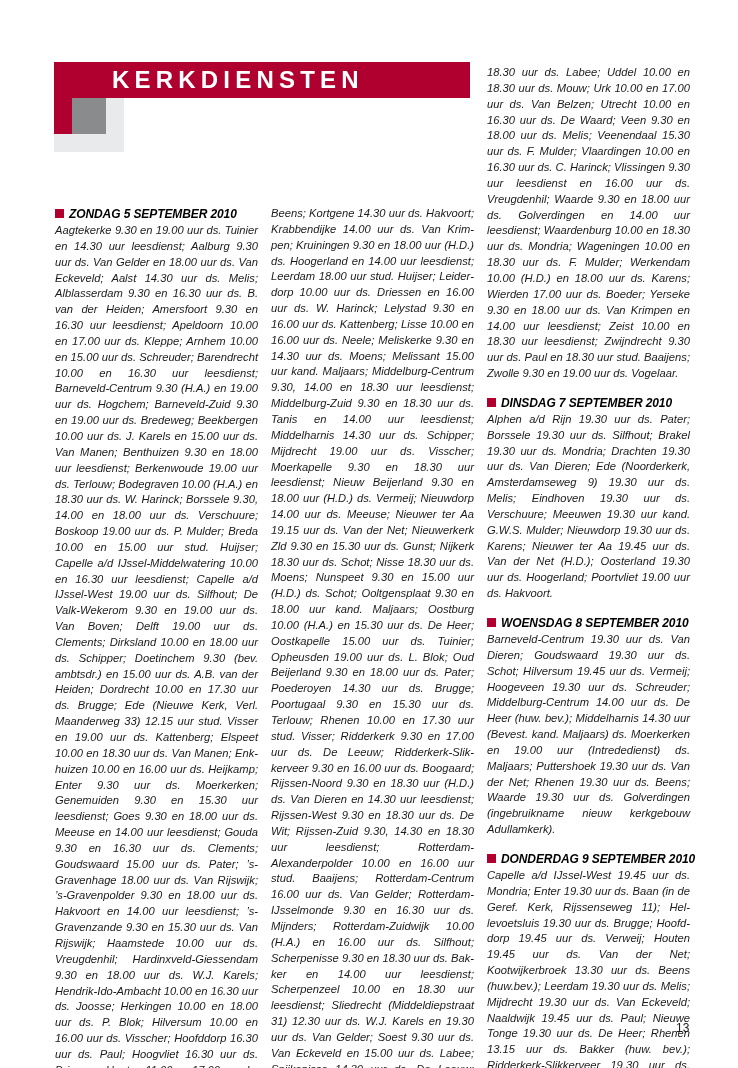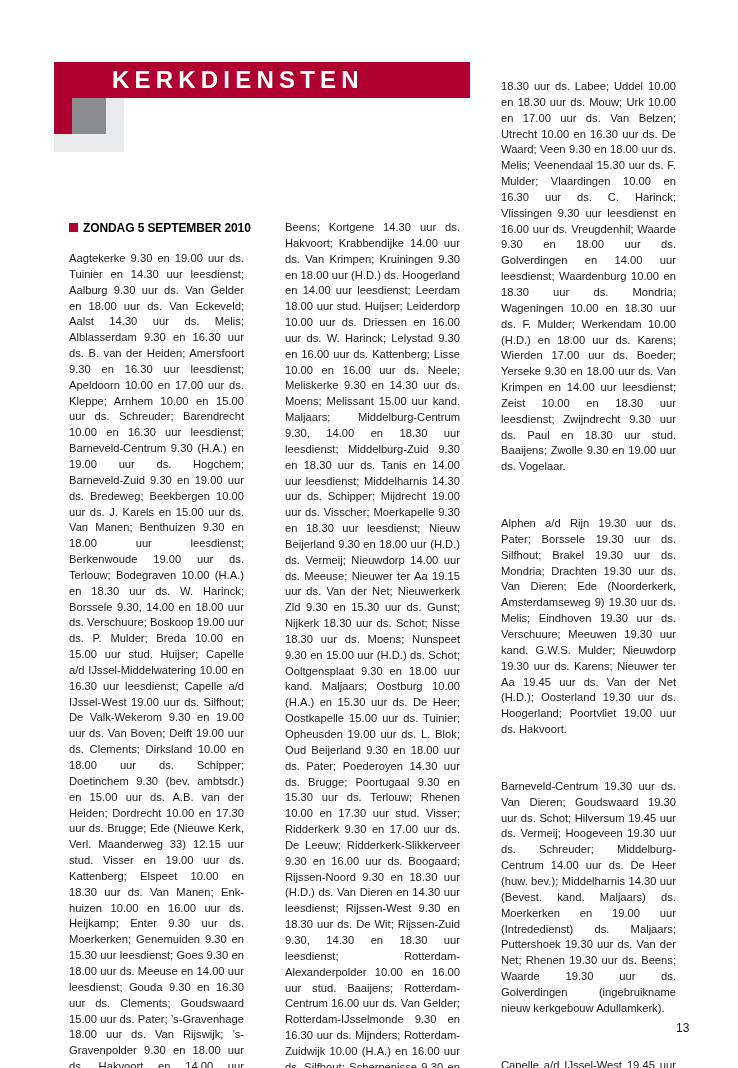--- a/index.html
+++ b/index.html
@@ -6,21 +6,21 @@
   body { width: 738px; height: 1068px; position: relative; overflow: hidden;
          font-family: "Liberation Sans", "DejaVu Sans", sans-serif; color: #1a1a1a; }
   .hdr-red-bar { position: absolute; left: 54px; top: 62px; width: 416px; height: 36px; background: #b0002f; }
   .hdr-red-left { position: absolute; left: 54px; top: 98px; width: 18px; height: 36px; background: #b0002f; }
   .hdr-light { position: absolute; left: 54px; top: 98px; width: 70px; height: 54px; background: #e9eaeb; }
   .hdr-gray { position: absolute; left: 72px; top: 98px; width: 34px; height: 36px; background: #8a8b8d; }
   .hdr-title { position: absolute; left: 112px; top: 66px; height: 28px; line-height: 28px;
                color: #ffffff; font-weight: bold; font-size: 24px; letter-spacing: 5.2px; }
   .col { position: absolute; width: 205px; font-size: 11.2px; line-height: 15.85px;
          text-align: justify; hyphens: manual; }
-  .col p { margin: 15px; }
+  .col p { margin: 1px; font-style: italic; }
   #col1 { left: 54px; top: 205px; }
   #col2 { left: 270px; top: 205px; }
   #col3 { left: 486px; top: 64px; }
   .day-head { color: #000000; font-weight: bold; font-size: 12px; line-height: 16px;
               margin: 0; white-space: nowrap; letter-spacing: -0.1px; }
   .day-head .sq { display: inline-block; width: 9px; height: 9px; background: #b0002f;
                   margin-right: 5px; vertical-align: 0px; }
   .gap { height: 11px; }
   .page-num { position: absolute; left: 676px; top: 1021px; font-size: 12px; color: #1a1a1a; }
 </style>
@@ -40,20 +40,23 @@
   <p>Aagtekerke 9.30 en 19.00 uur ds. Tuinier en 14.30 uur leesdienst; Aalburg 9.30 uur ds. Van Gelder en 18.00 uur ds. Van Eckeveld; Aalst 14.30 uur ds. Melis; Alblasserdam 9.30 en 16.30 uur ds. B. van der Heiden; Amersfoort 9.30 en 16.30 uur leesdienst; Apeldoorn 10.00 en 17.00 uur ds. Kleppe; Arnhem 10.00 en 15.00 uur ds. Schreu­der; Barendrecht 10.00 en 16.30 uur lees­dienst; Barneveld-Centrum 9.30 (H.A.) en 19.00 uur ds. Hogchem; Barneveld-Zuid 9.30 en 19.00 uur ds. Bredeweg; Beek­bergen 10.00 uur ds. J. Karels en 15.00 uur ds. Van Manen; Benthuizen 9.30 en 18.00 uur leesdienst; Berkenwoude 19.00 uur ds. Terlouw; Bodegraven 10.00 (H.A.) en 18.30 uur ds. W. Harinck; Borssele 9.30, 14.00 en 18.00 uur ds. Verschuure; Boskoop 19.00 uur ds. P. Mulder; Breda 10.00 en 15.00 uur stud. Huijser; Capelle a/d IJssel-Middelwatering 10.00 en 16.30 uur leesdienst; Capelle a/d IJssel-West 19.00 uur ds. Silfhout; De Valk-Wekerom 9.30 en 19.00 uur ds. Van Boven; Delft 19.00 uur ds. Clements; Dirksland 10.00 en 18.00 uur ds. Schipper; Doetinchem 9.30 (bev. ambtsdr.) en 15.00 uur ds. A.B. van der Heiden; Dordrecht 10.00 en 17.30 uur ds. Brugge; Ede (Nieuwe Kerk, Verl. Maanderweg 33) 12.15 uur stud. Vis­ser en 19.00 uur ds. Kattenberg; Elspeet 10.00 en 18.30 uur ds. Van Manen; Enk­huizen 10.00 en 16.00 uur ds. Heijkamp; Enter 9.30 uur ds. Moerkerken; Genemui­den 9.30 en 15.30 uur leesdienst; Goes 9.30 en 18.00 uur ds. Meeuse en 14.00 uur leesdienst; Gouda 9.30 en 16.30 uur ds. Clements; Goudswaard 15.00 uur ds. Pater; ’s-Gravenhage 18.00 uur ds. Van Rijswijk; ’s-Gravenpolder 9.30 en 18.00 uur ds. Hakvoort en 14.00 uur leesdienst; ’s-Gravenzande 9.30 en 15.30 uur ds. Van Rijswijk; Haamstede 10.00 uur ds. Vreug­denhil; Hardinxveld-Giessendam 9.30 en 18.00 uur ds. W.J. Karels; Hendrik-Ido-Ambacht 10.00 en 16.30 uur ds. Joosse; Herkingen 10.00 en 18.00 uur ds. P. Blok; Hilversum 10.00 en 16.00 uur ds. Visscher; Hoofddorp 16.30 uur ds. Paul; Hoogvliet 16.30 uur ds. Driessen; Houten 11.00 en 17.00 uur ds. Van der Net; Kamperland 15.30 uur ds. Baan; Kapelle-Biezelinge 9.30, 14.00 en 18.00 uur leesdienst; Klaaswaal 9.30 en 18.00 uur ds. Van Aalst; Kootwijkerbroek 10.00 en 19.00 uur ds.</p>
 </div>
 
 <div class="col" id="col2">
   <p>Beens; Kortgene 14.30 uur ds. Hakvoort; Krabbendijke 14.00 uur ds. Van Krim­pen; Kruiningen 9.30 en 18.00 uur (H.D.) ds. Hoogerland en 14.00 uur leesdienst; Leerdam 18.00 uur stud. Huijser; Leider­dorp 10.00 uur ds. Driessen en 16.00 uur ds. W. Harinck; Lelystad 9.30 en 16.00 uur ds. Kattenberg; Lisse 10.00 en 16.00 uur ds. Neele; Meliskerke 9.30 en 14.30 uur ds. Moens; Melissant 15.00 uur kand. Maljaars; Middelburg-Centrum 9.30, 14.00 en 18.30 uur leesdienst; Middel­burg-Zuid 9.30 en 18.30 uur ds. Tanis en 14.00 uur leesdienst; Middelharnis 14.30 uur ds. Schipper; Mijdrecht 19.00 uur ds. Visscher; Moerkapelle 9.30 en 18.30 uur leesdienst; Nieuw Beijerland 9.30 en 18.00 uur (H.D.) ds. Vermeij; Nieuwdorp 14.00 uur ds. Meeuse; Nieuwer ter Aa 19.15 uur ds. Van der Net; Nieuwerkerk Zld 9.30 en 15.30 uur ds. Gunst; Nijkerk 18.30 uur ds. Schot; Nisse 18.30 uur ds. Moens; Nunspeet 9.30 en 15.00 uur (H.D.) ds. Schot; Ooltgensplaat 9.30 en 18.00 uur kand. Maljaars; Oostburg 10.00 (H.A.) en 15.30 uur ds. De Heer; Oostka­pelle 15.00 uur ds. Tuinier; Opheusden 19.00 uur ds. L. Blok; Oud Beijerland 9.30 en 18.00 uur ds. Pater; Poederoyen 14.30 uur ds. Brugge; Poortugaal 9.30 en 15.30 uur ds. Terlouw; Rhenen 10.00 en 17.30 uur stud. Visser; Ridderkerk 9.30 en 17.00 uur ds. De Leeuw; Ridderkerk-Slik­kerveer 9.30 en 16.00 uur ds. Boogaard; Rijssen-Noord 9.30 en 18.30 uur (H.D.) ds. Van Dieren en 14.30 uur leesdienst; Rijssen-West 9.30 en 18.30 uur ds. De Wit; Rijssen-Zuid 9.30, 14.30 en 18.30 uur leesdienst; Rotterdam-Alexanderpolder 10.00 en 16.00 uur stud. Baaijens; Rotter­dam-Centrum 16.00 uur ds. Van Gelder; Rotterdam-IJsselmonde 9.30 en 16.30 uur ds. Mijnders; Rotterdam-Zuidwijk 10.00 (H.A.) en 16.00 uur ds. Silfhout; Scherpenisse 9.30 en 18.30 uur ds. Bak­ker en 14.00 uur leesdienst; Scherpenzeel 10.00 en 18.30 uur leesdienst; Sliedrecht (Middeldiepstraat 31) 12.30 uur ds. W.J. Karels en 19.30 uur ds. Van Gelder; Soest 9.30 uur ds. Van Eckeveld en 15.00 uur ds. Labee; Spijkenisse 14.30 uur ds. De Leeuw; Sprang-Capelle 14.30 uur ds. Ka­rens; Stad aan ’t Haringvliet 14.30 uur ds. Bakker; Terneuzen 18.00 uur ds. De Heer; Terwolde-De Vecht 9.30 en 14.30 uur ds. Boeder; Tricht-Geldermalsen 10.00 en</p>
 </div>
 
 <div class="col" id="col3">
   <p>18.30 uur ds. Labee; Uddel 10.00 en 18.30 uur ds. Mouw; Urk 10.00 en 17.00 uur ds. Van Belzen; Utrecht 10.00 en 16.30 uur ds. De Waard; Veen 9.30 en 18.00 uur ds. Melis; Veenendaal 15.30 uur ds. F. Mul­der; Vlaardingen 10.00 en 16.30 uur ds. C. Harinck; Vlissingen 9.30 uur leesdienst en 16.00 uur ds. Vreugdenhil; Waarde 9.30 en 18.00 uur ds. Golverdingen en 14.00 uur leesdienst; Waardenburg 10.00 en 18.30 uur ds. Mondria; Wageningen 10.00 en 18.30 uur ds. F. Mulder; Werken­dam 10.00 (H.D.) en 18.00 uur ds. Karens; Wierden 17.00 uur ds. Boeder; Yerseke 9.30 en 18.00 uur ds. Van Krimpen en 14.00 uur leesdienst; Zeist 10.00 en 18.30 uur leesdienst; Zwijndrecht 9.30 uur ds. Paul en 18.30 uur stud. Baaijens; Zwolle 9.30 en 19.00 uur ds. Vogelaar.</p>
   <div class="gap"></div>
+  <p class="day-head"><span class="sq"></span><span>DINSDAG 7 SEPTEMBER 2010</span></p>
   <p>Alphen a/d Rijn 19.30 uur ds. Pater; Bors­sele 19.30 uur ds. Silfhout; Brakel 19.30 uur ds. Mondria; Drachten 19.30 uur ds. Van Dieren; Ede (Noorderkerk, Amster­damseweg 9) 19.30 uur ds. Melis; Eindho­ven 19.30 uur ds. Verschuure; Meeuwen 19.30 uur kand. G.W.S. Mulder; Nieuw­dorp 19.30 uur ds. Karens; Nieuwer ter Aa 19.45 uur ds. Van der Net (H.D.); Ooster­land 19.30 uur ds. Hoogerland; Poortvliet 19.00 uur ds. Hakvoort.</p>
   <div class="gap"></div>
+  <p class="day-head"><span class="sq"></span><span>WOENSDAG 8 SEPTEMBER 2010</span></p>
   <p>Barneveld-Centrum 19.30 uur ds. Van Die­ren; Goudswaard 19.30 uur ds. Schot; Hil­versum 19.45 uur ds. Vermeij; Hoogeveen 19.30 uur ds. Schreuder; Middelburg-Centrum 14.00 uur ds. De Heer (huw. bev.); Middelharnis 14.30 uur (Bevest. kand. Maljaars) ds. Moerkerken en 19.00 uur (Intrededienst) ds. Maljaars; Putters­hoek 19.30 uur ds. Van der Net; Rhenen 19.30 uur ds. Beens; Waarde 19.30 uur ds. Golverdingen (ingebruikname nieuw kerkgebouw Adullamkerk).</p>
   <div class="gap"></div>
+  <p class="day-head"><span class="sq"></span><span>DONDERDAG 9 SEPTEMBER 2010</span></p>
   <p>Capelle a/d IJssel-West 19.45 uur ds. Mondria; Enter 19.30 uur ds. Baan (in de Geref. Kerk, Rijssenseweg 11); Hel­levoetsluis 19.30 uur ds. Brugge; Hoofd­dorp 19.45 uur ds. Verweij; Houten 19.45 uur ds. Van der Net; Kootwijkerbroek 13.30 uur ds. Beens (huw.bev.); Leerdam 19.30 uur ds. Melis; Mijdrecht 19.30 uur ds. Van Eckeveld; Naaldwijk 19.45 uur ds. Paul; Nieuwe Tonge 19.30 uur ds. De Heer; Rhenen 13.15 uur ds. Bakker (huw. bev.); Ridderkerk-Slikkerveer 19.30 uur ds. Schipper; Scheveningen 19.30 uur ds. Van Boven; Sliedrecht (Middeldiep­straat 31) 12.45 uur ds. W.J. Karels (huw. bev.); Sprang-Capelle 19.30 uur ds. Van Manen; Stolwijk 19.30 uur ds. Van Gelder; Tricht-Geldermalsen 19.30 uur ds. Labee</p>
 </div>
 
 <div class="page-num">13</div>
 
 </body></html>

